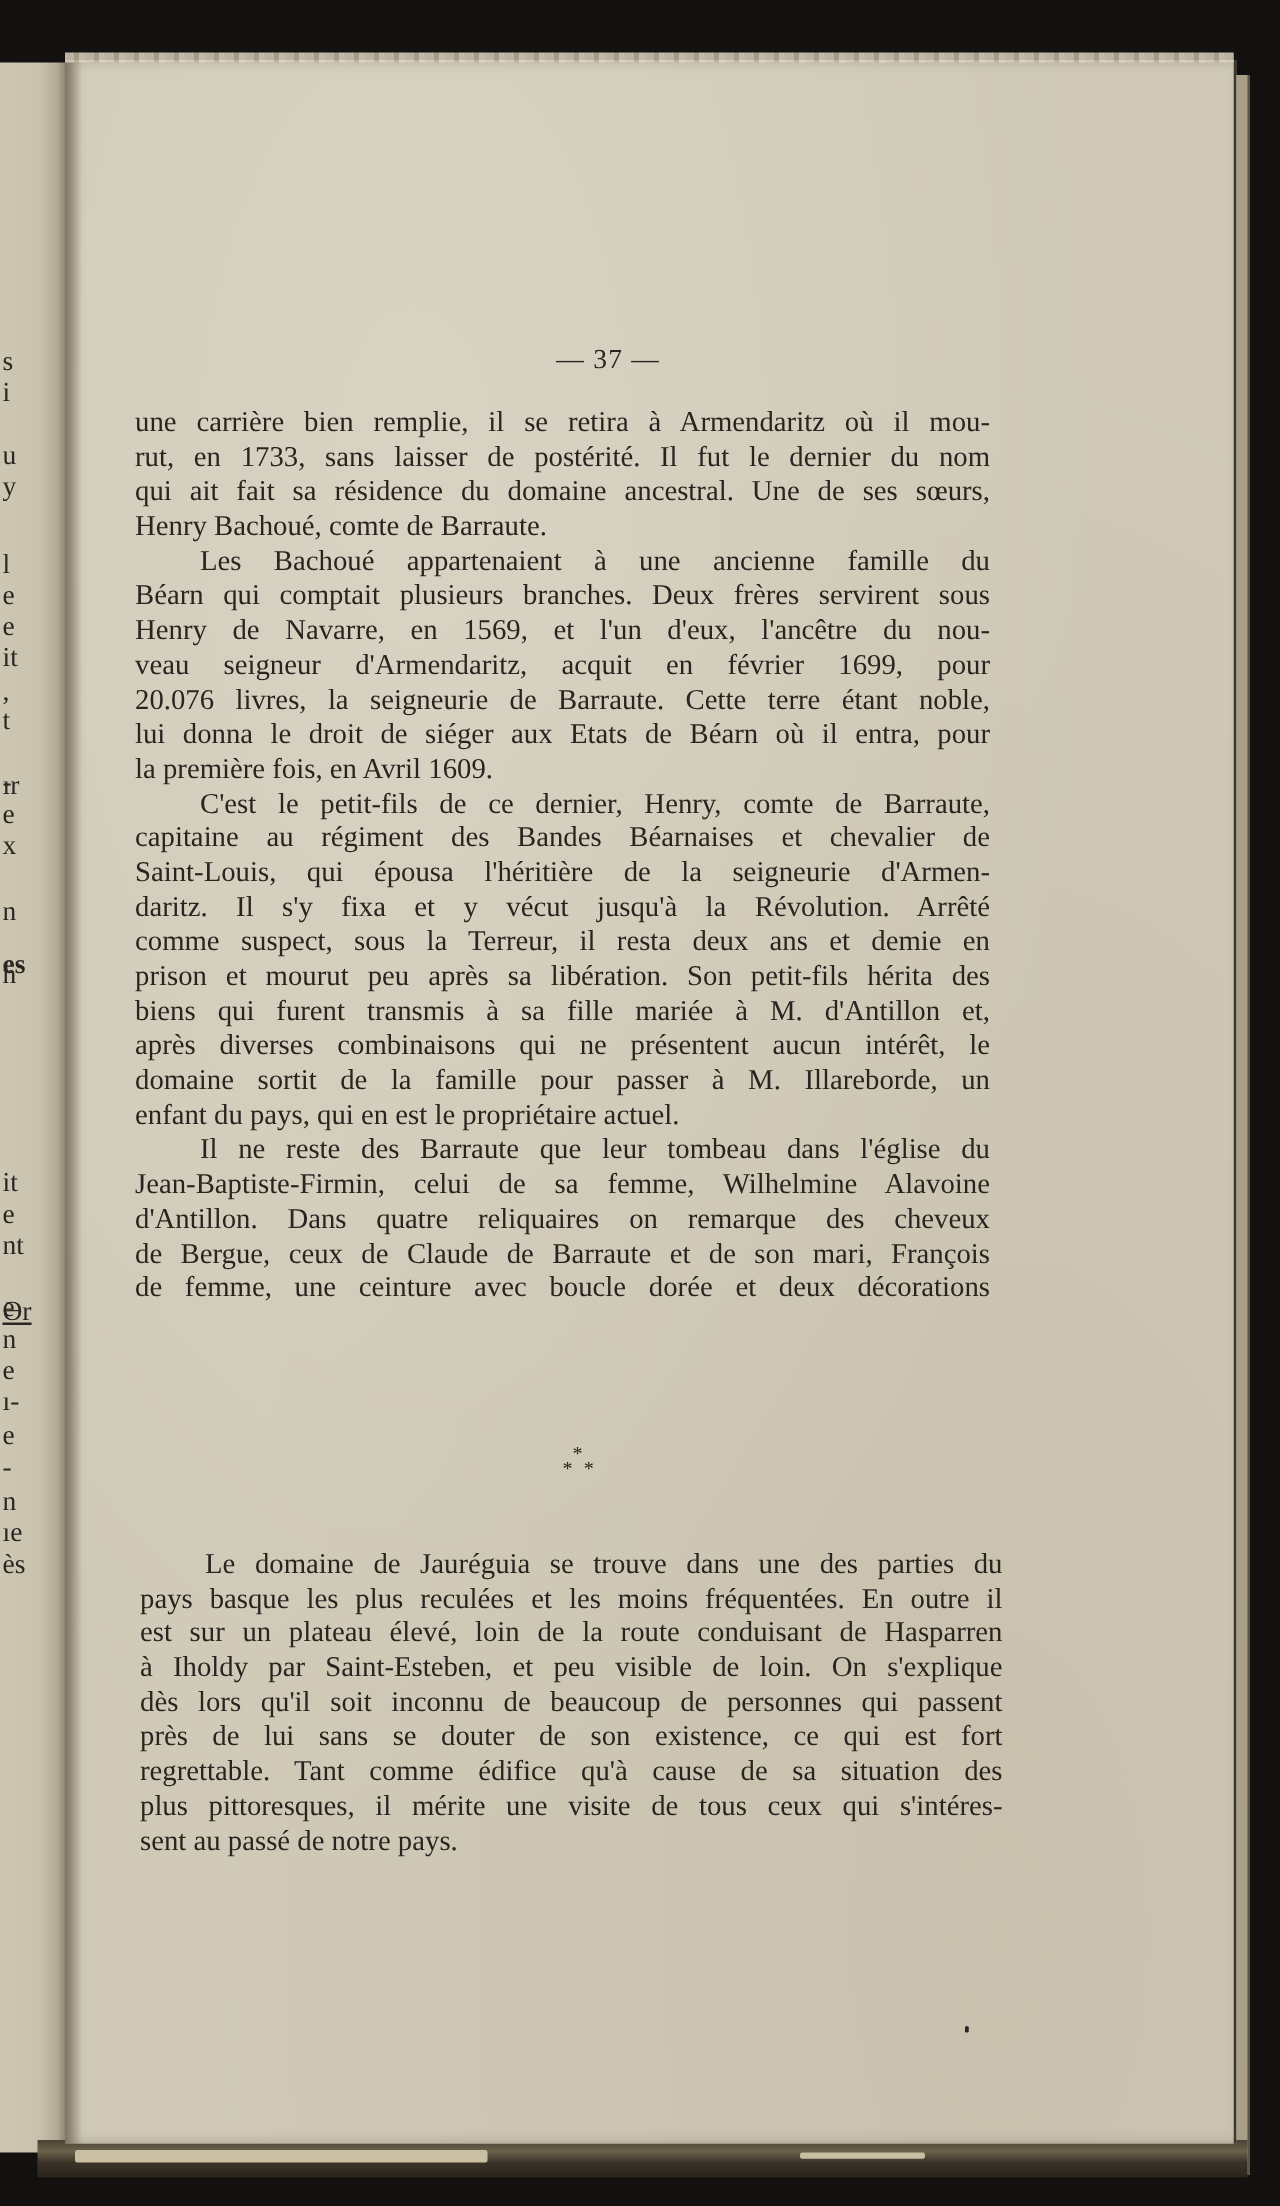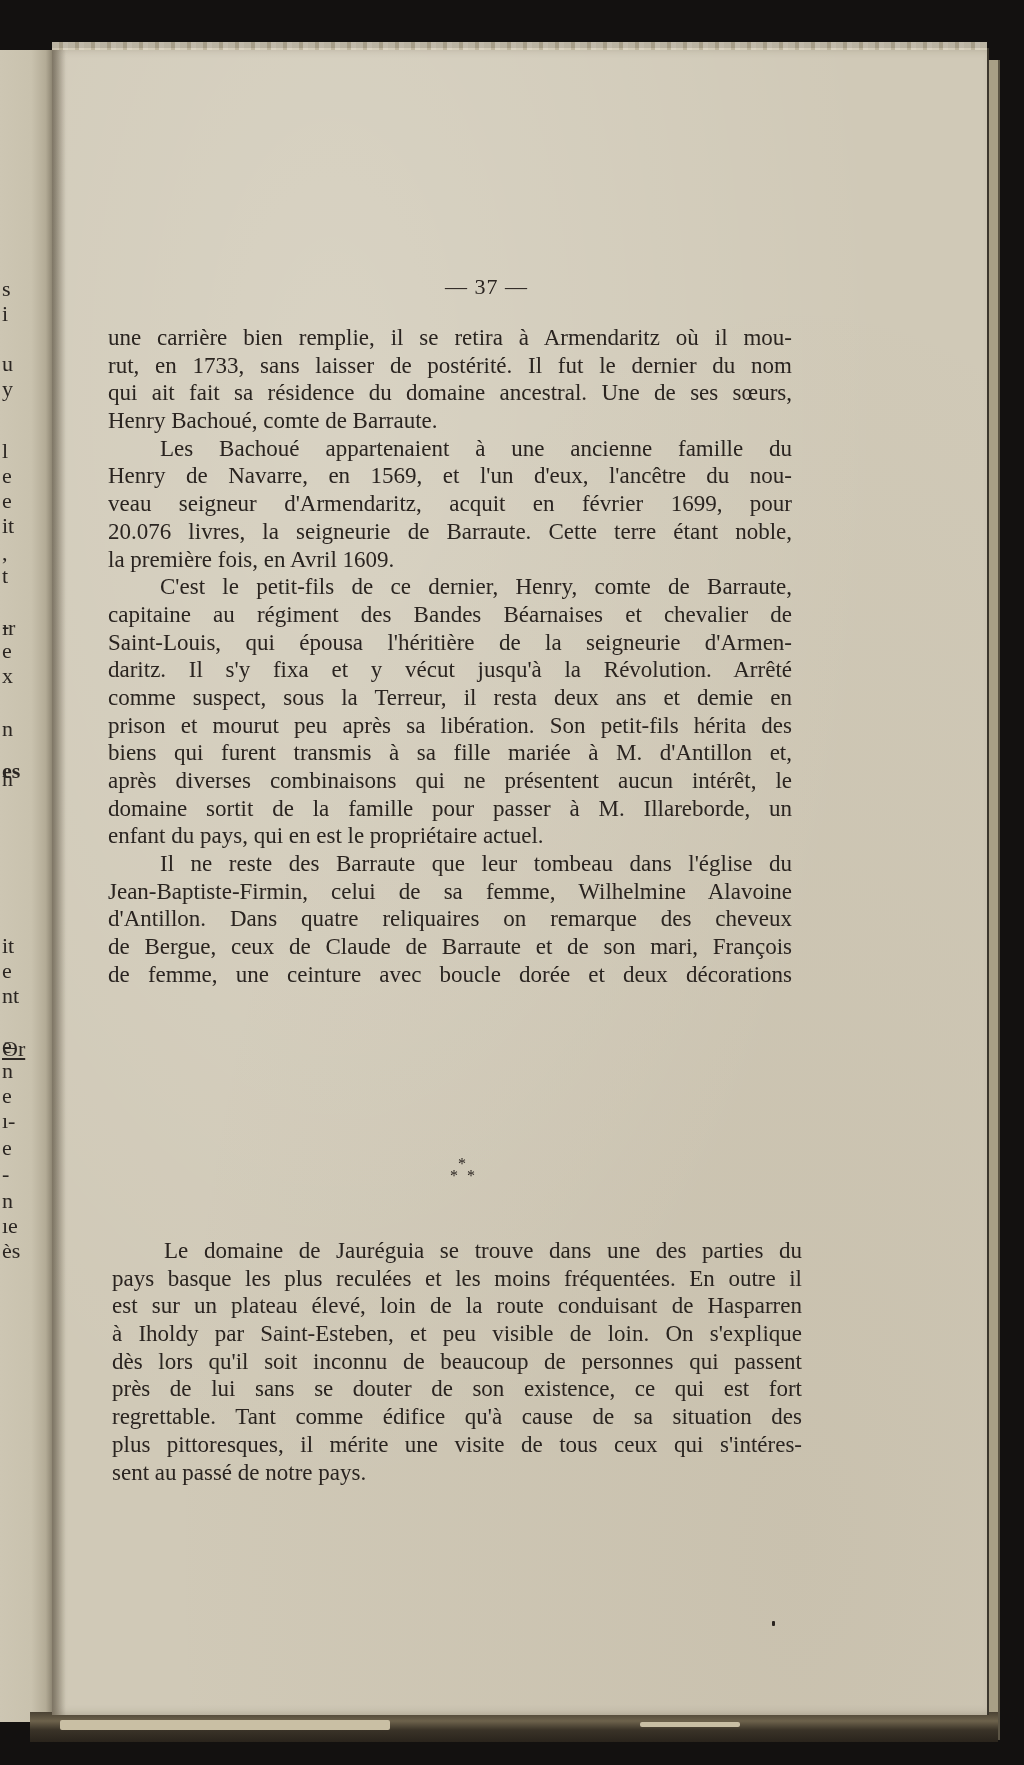--- a/index.html
+++ b/index.html
@@ -123,23 +123,25 @@
 
   <div class="text-block" id="textBlock">
       <div>
         <span class="line">une carrière bien remplie, il se retira à Armendaritz où il mou-</span>
         <span class="line">rut, en 1733, sans laisser de postérité. Il fut le dernier du nom</span>
         <span class="line">qui ait fait sa résidence du domaine ancestral. Une de ses sœurs,</span>
         <span class="line last">Henry Bachoué, comte de Barraute.</span>
       </div>
       <div>
         <span class="line indent">Les Bachoué appartenaient à une ancienne famille du</span>
+        <span class="line">Béarn qui comptait plusieurs branches. Deux frères servirent sous</span>
         <span class="line">Henry de Navarre, en 1569, et l'un d'eux, l'ancêtre du nou-</span>
         <span class="line">veau seigneur d'Armendaritz, acquit en février 1699, pour</span>
         <span class="line">20.076 livres, la seigneurie de Barraute. Cette terre étant noble,</span>
+        <span class="line">lui donna le droit de siéger aux Etats de Béarn où il entra, pour</span>
         <span class="line last">la première fois, en Avril 1609.</span>
       </div>
       <div>
         <span class="line indent">C'est le petit-fils de ce dernier, Henry, comte de Barraute,</span>
         <span class="line">capitaine au régiment des Bandes Béarnaises et chevalier de</span>
         <span class="line">Saint-Louis, qui épousa l'héritière de la seigneurie d'Armen-</span>
         <span class="line">daritz. Il s'y fixa et y vécut jusqu'à la Révolution. Arrêté</span>
         <span class="line">comme suspect, sous la Terreur, il resta deux ans et demie en</span>
         <span class="line">prison et mourut peu après sa libération. Son petit-fils hérita des</span>
         <span class="line">biens qui furent transmis à sa fille mariée à M. d'Antillon et,</span>

